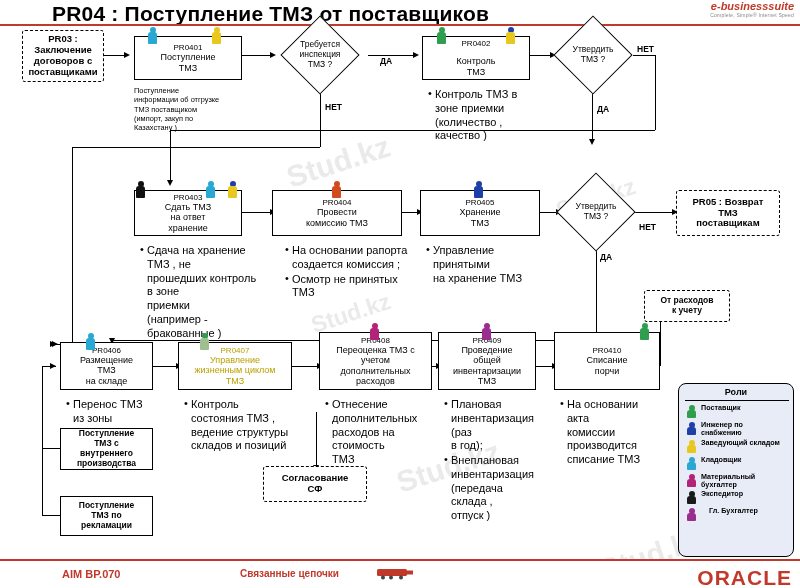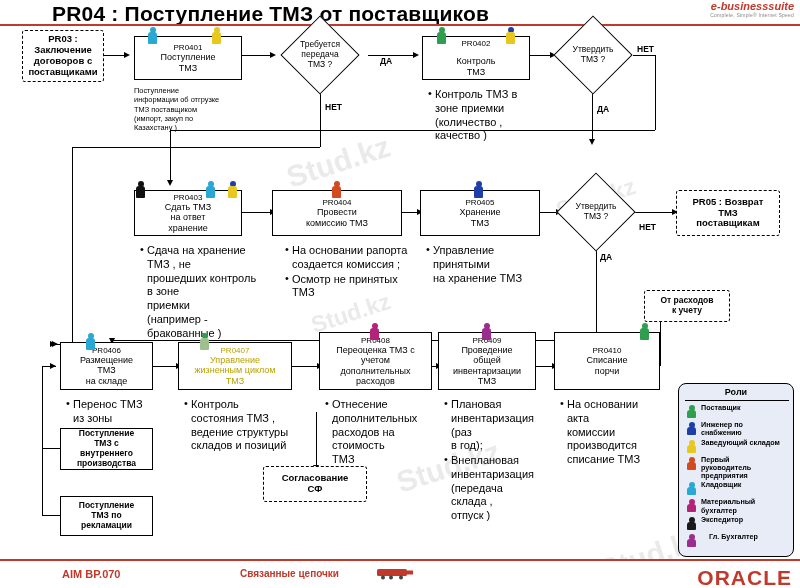--- a/index.html
+++ b/index.html
@@ -197,21 +197,21 @@
     <div class="body" style="background:#2aa8d4;"></div>
 </div>
 <div class="person" style="left:212px;top:27px;">
   <div class="head" style="background:#e8c81e;"></div>
     <div class="body" style="background:#e8c81e;"></div>
 </div>
 
 <div class="dia-wrap" style="left:272px;top:27px;width:96px;height:56px;">
   <div class="dia" style="left:20px;top:0px;width:56px;height:56px;"></div>
   <div class="dia-txt" style="left:0;top:0;width:96px;height:56px;white-space:pre-line;">Требуется
-передача
+инспекция
 ТМЗ ?</div>
 </div>
 <div class="lbl" style="left:380px;top:56px;">ДА</div>
 <div class="lbl" style="left:325px;top:102px;">НЕТ</div>
 
 <div class="node" style="left:422px;top:36px;width:108px;height:44px;flex-direction:column;gap:8px;">
   <span class="code">PR0402</span>
   <span class="nm" style="white-space:pre-line;">Контроль
 ТМЗ</span>
 </div>
@@ -450,29 +450,20 @@
         </span>
       <span style="white-space:pre-line;font-weight:bold;">Инженер по
 снабжению</span>
     </div>
     <div class="legend-row">
       <span class="person">
           <span class="head" style="background:#e8c81e;display:block;width:6px;height:6px;border-radius:50%;margin:0 auto;"></span>
           <span class="body" style="background:#e8c81e;display:block;width:9px;height:8px;border-radius:3px 3px 1px 1px;"></span>
         </span>
       <span style="white-space:pre-line;font-weight:bold;">Заведующий складом</span>
-    </div>
-    <div class="legend-row">
-      <span class="person">
-          <span class="head" style="background:#d14b1f;display:block;width:6px;height:6px;border-radius:50%;margin:0 auto;"></span>
-          <span class="body" style="background:#d14b1f;display:block;width:9px;height:8px;border-radius:3px 3px 1px 1px;"></span>
-        </span>
-      <span style="white-space:pre-line;font-weight:bold;">Первый
-руководитель
-предприятия</span>
     </div>
     <div class="legend-row">
       <span class="person">
           <span class="head" style="background:#2aa8d4;display:block;width:6px;height:6px;border-radius:50%;margin:0 auto;"></span>
           <span class="body" style="background:#2aa8d4;display:block;width:9px;height:8px;border-radius:3px 3px 1px 1px;"></span>
         </span>
       <span style="white-space:pre-line;font-weight:bold;">Кладовщик</span>
     </div>
     <div class="legend-row">
       <span class="person">

